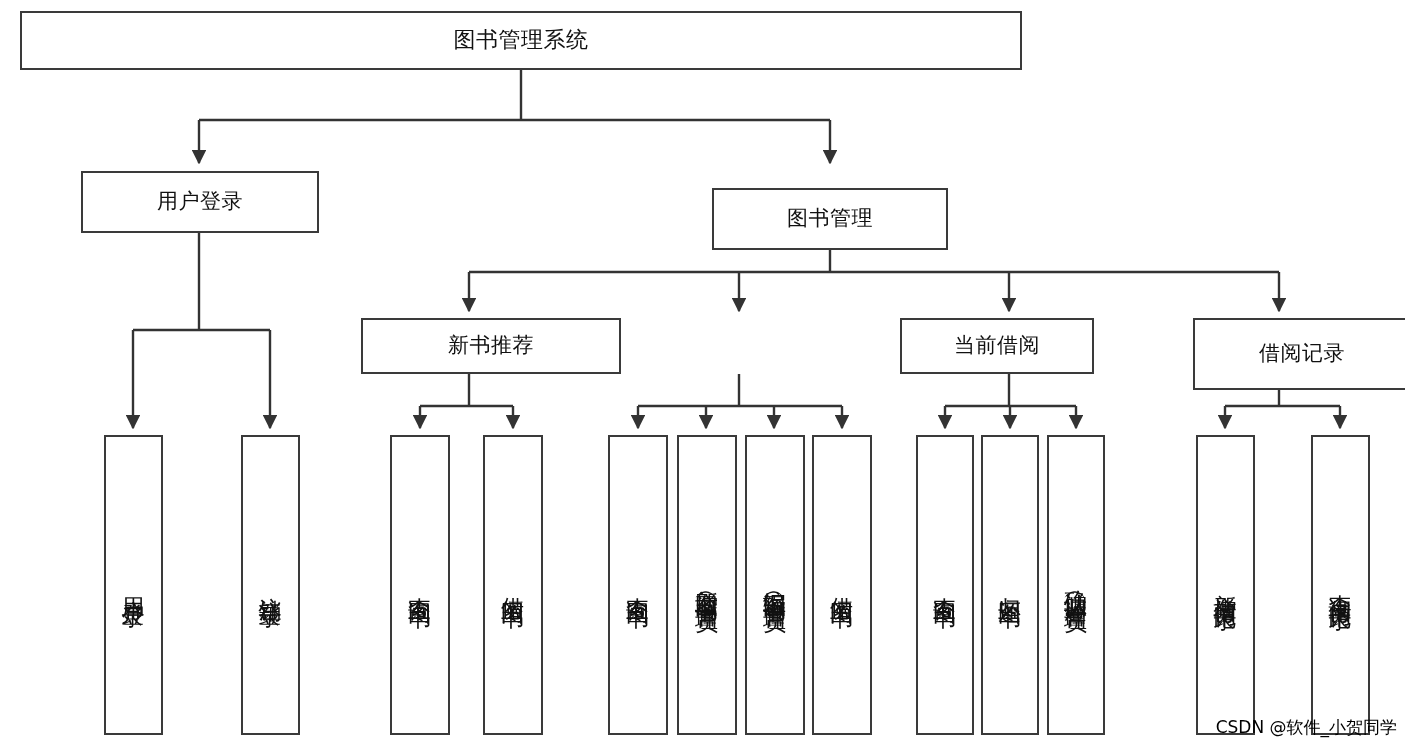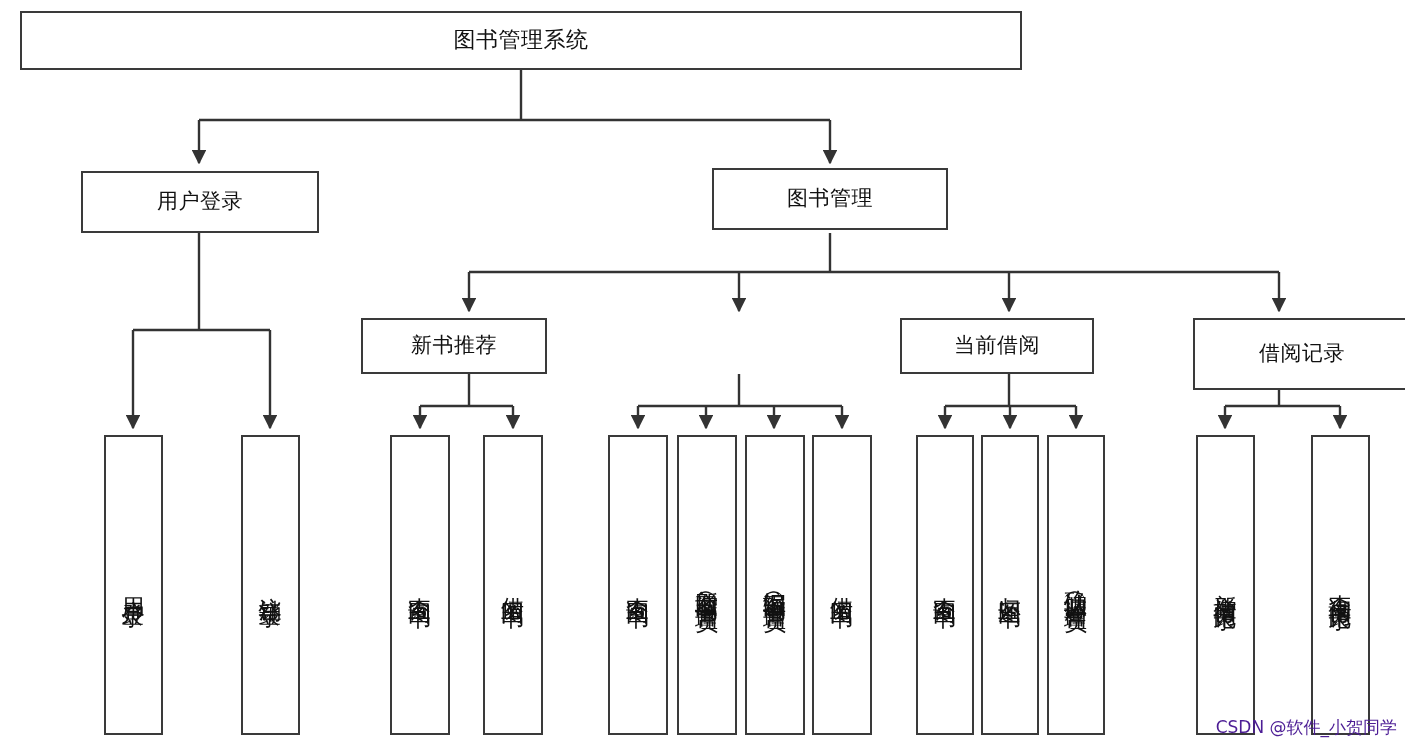--- a/index.html
+++ b/index.html
@@ -63,21 +63,21 @@
     font-size: 23px;
     line-height: 1.05;
     letter-spacing: 3px;
     white-space: nowrap;
   }
   .watermark {
     position: absolute;
     right: 8px;
     bottom: 8px;
     font-size: 17px;
-    color: #4c1d95;
+    color: #000000;
     z-index: 5;
     white-space: nowrap;
     font-family: "DejaVu Sans", "Liberation Sans", sans-serif;
   }
 </style>
 </head>
 <body>
 
 <div id="canvas">
 
@@ -132,25 +132,25 @@
   </svg>
 
   <div class="node horiz root" style="left:20px; top:11px; width:1002px; height:59px;justify-content:center;">
     <span class="label">图书管理系统</span>
   </div>
 
   <div class="node horiz" style="left:81px; top:171px; width:238px; height:62px;">
     <span class="label">用户登录</span>
   </div>
 
-  <div class="node horiz" style="left:712px; top:168px; width:236px; height:62px;">
+  <div class="node horiz" style="left:712px; top:188px; width:236px; height:62px;">
     <span class="label">图书管理</span>
   </div>
 
-  <div class="node horiz" style="left:361px; top:318px; width:186px; height:56px;">
+  <div class="node horiz" style="left:361px; top:318px; width:260px; height:56px;">
     <span class="label">新书推荐</span>
   </div>
 
 
   <div class="node horiz" style="left:900px; top:318px; width:194px; height:56px;">
     <span class="label">当前借阅</span>
   </div>
 
   <div class="node horiz" style="left:1193px; top:318px; width:218px; height:72px;">
     <span class="label">借阅记录</span>

